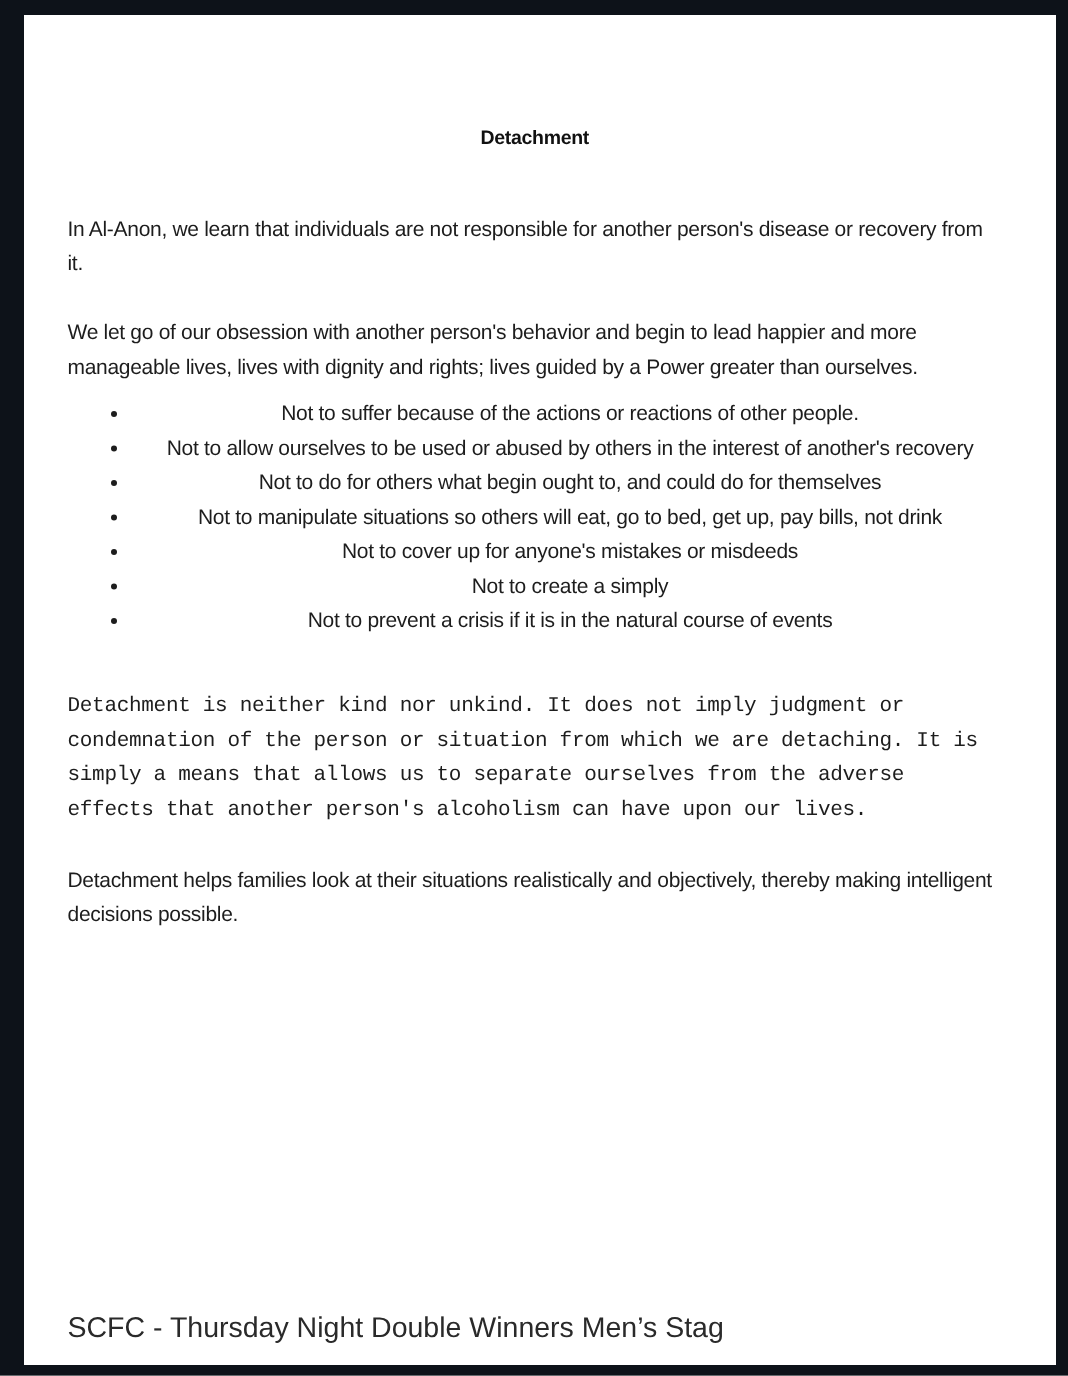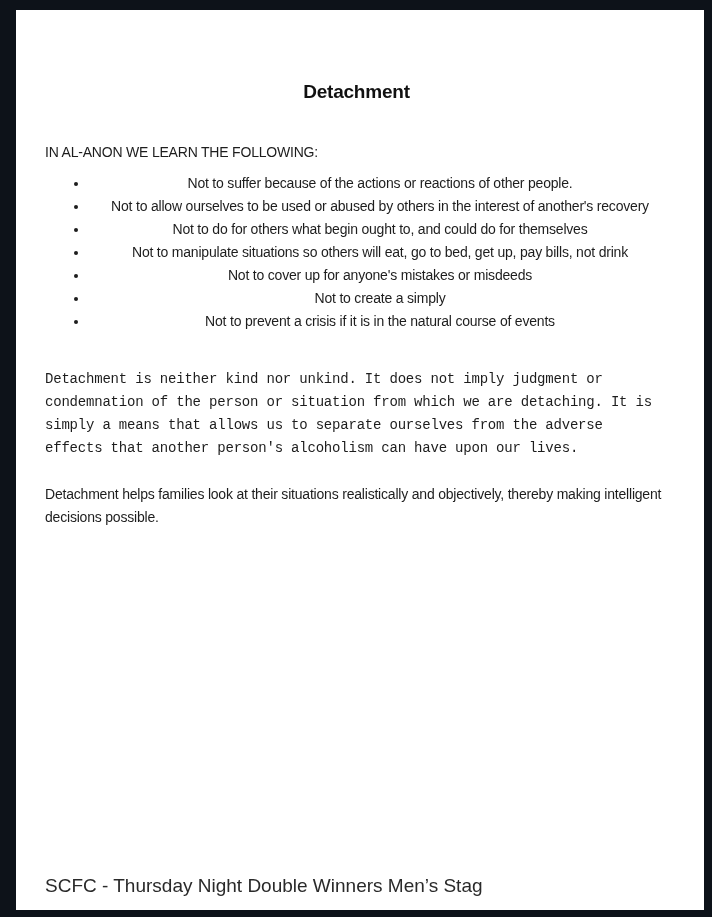--- a/index.html
+++ b/index.html
@@ -23,21 +23,21 @@
     padding: 70px 36px 0 29px;
     font-family: "Liberation Sans", sans-serif;
     font-size: 14px;
     letter-spacing: -0.2px;
     line-height: 23px;
     color: #1d1d1d;
   }
   h1.doc-title {
     margin: 0 0 37px 0;
     text-align: center;
-    font-size: 19px;
+    font-size: 13px;
     line-height: 24px;
     font-weight: bold;
     letter-spacing: -0.2px;
     color: #111111;
   }
   p.doc-paragraph {
     margin: 0 0 23px 0;
   }
   p.list-heading {
     margin: 0 0 23px 0;
@@ -69,23 +69,24 @@
 </style>
 </head>
 <body>
 
 <div class="frame">
   <div class="page">
 
     <h1 class="doc-title">Detachment</h1>
 
 
+    <p class="doc-paragraph">In Al-Anon, we learn that individuals are not responsible for another person's disease or recovery from it.</p>
 
+    <p class="doc-paragraph">We let go of our obsession with another person's behavior and begin to lead happier and more manageable lives, lives with dignity and rights; lives guided by a Power greater than ourselves.</p>
 
-    <p class="list-heading">IN AL-ANON WE LEARN THE FOLLOWING:</p>
 
     <ul class="doc-list">
       <li>Not to suffer because of the actions or reactions of other people.</li>
       <li>Not to allow ourselves to be used or abused by others in the interest of another's recovery</li>
       <li>Not to do for others what begin ought to, and could do for themselves</li>
       <li>Not to manipulate situations so others will eat, go to bed, get up, pay bills, not drink</li>
       <li>Not to cover up for anyone's mistakes or misdeeds</li>
       <li>Not to create a simply</li>
       <li>Not to prevent a crisis if it is in the natural course of events</li>
     </ul>

